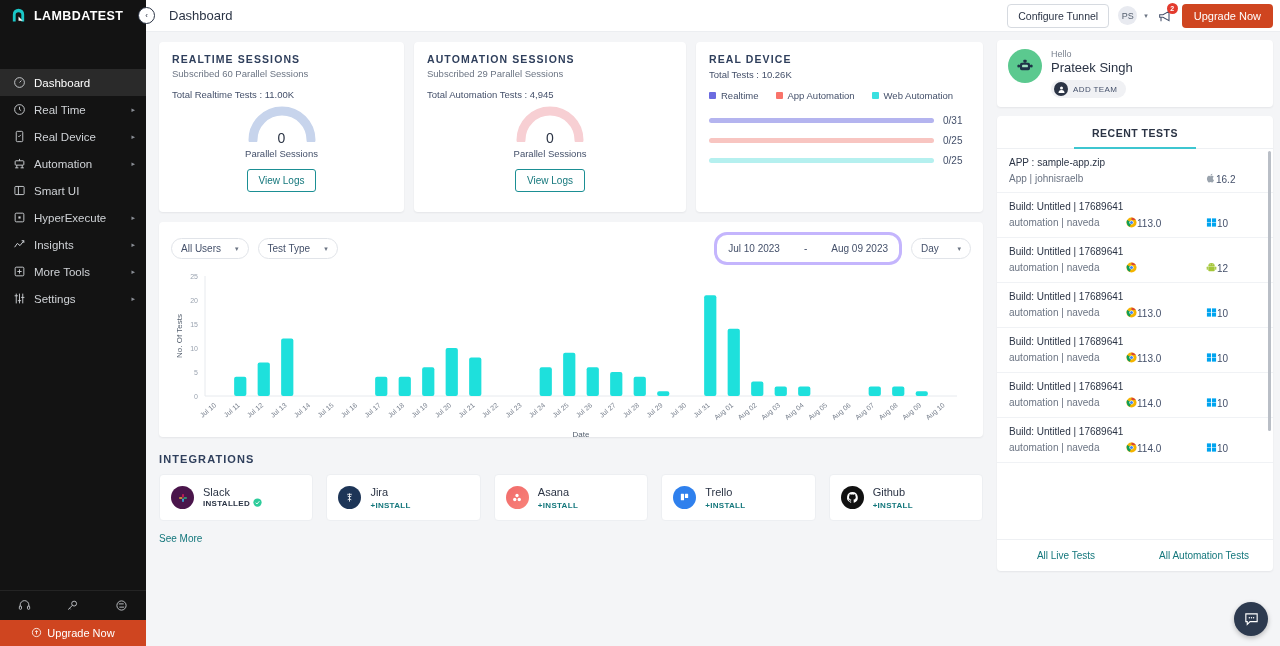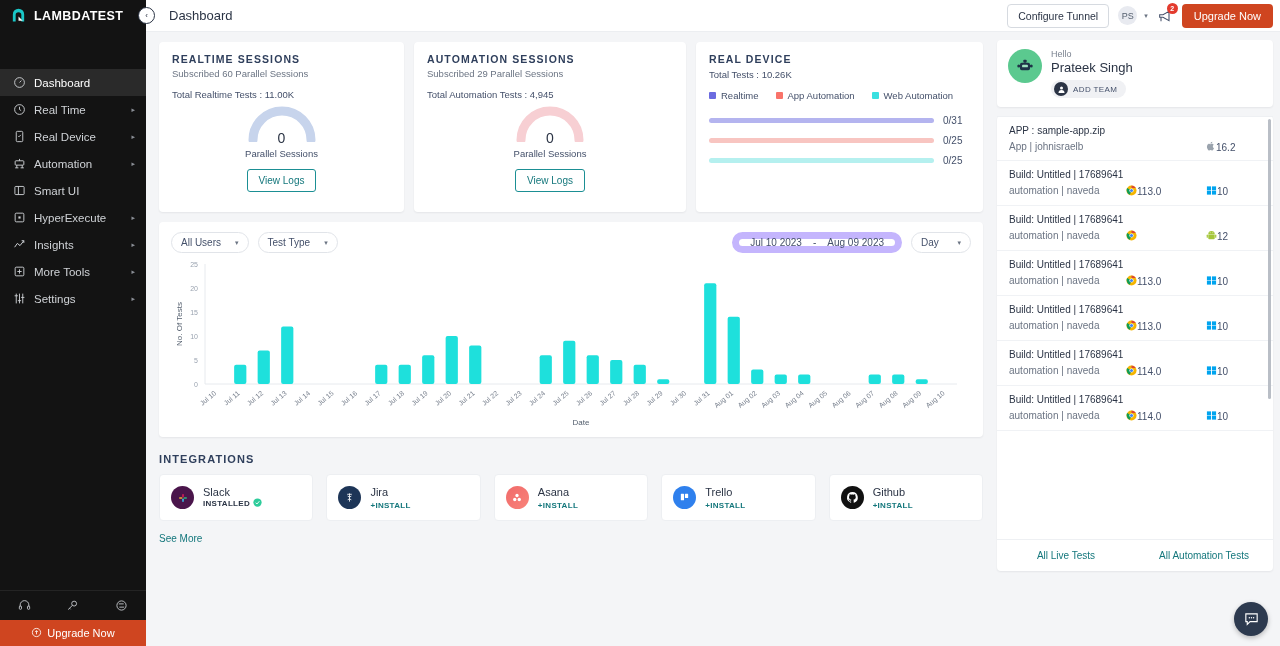--- a/index.html
+++ b/index.html
@@ -121,22 +121,22 @@
     position: relative;
   }
   .filters { display: flex; align-items: center; gap: 9px; }
   .select-pill {
     border: 1px solid #e1e4e9; border-radius: 13px; background: #fff;
     height: 21px; display: flex; align-items: center; padding: 0 9px;
     font-size: 10px; color: #44506a; cursor: pointer; min-width: 77px;
     justify-content: space-between; gap: 14px;
   }
   .date-pill {
-    border: 7px solid #c4b5fd; border-radius: 13px; background: #fff;
-    height: 21px; display: flex; align-items: center; padding: 0 11px; gap: 11px;
+    border: 3px solid #c4b5fd; border-radius: 13px; background: #fff;
+    height: 33px; display: flex; align-items: center; padding: 0 11px; gap: 24px;
     font-size: 10px; color: #44506a; cursor: pointer;
   }
   .filters-right { margin-left: auto; display: flex; align-items: center; gap: 9px; }
 
   .plot { position: relative; height: 175px; margin-top: 3px; }
   .plot svg { display: block; }
 
   
   .integr-title {
     font-size: 11px; font-weight: bold; letter-spacing: 1.1px; color: #2f3f5c;
@@ -642,20 +642,21 @@
                     <path d="M4 21 A8 8 0 0 1 20 21 Z"></path>
                   </svg>
               </span>
               <span>ADD TEAM</span>
             </div>
           </div>
         </div>
 
         <div class="tests-card">
           <div class="tabs">
+            <div class="tab active">RECENT TESTS</div>
           </div>
 
           <div class="test-list" id="test-list">
             <div class="list-scrollbar"></div>
           <div class="test-row">
                 <div class="test-name">APP : sample-app.zip</div>
                 <div class="test-meta">
                   <div class="test-sub">App | johnisraelb</div>
                   <div class="test-badge">
                     <span></span>

